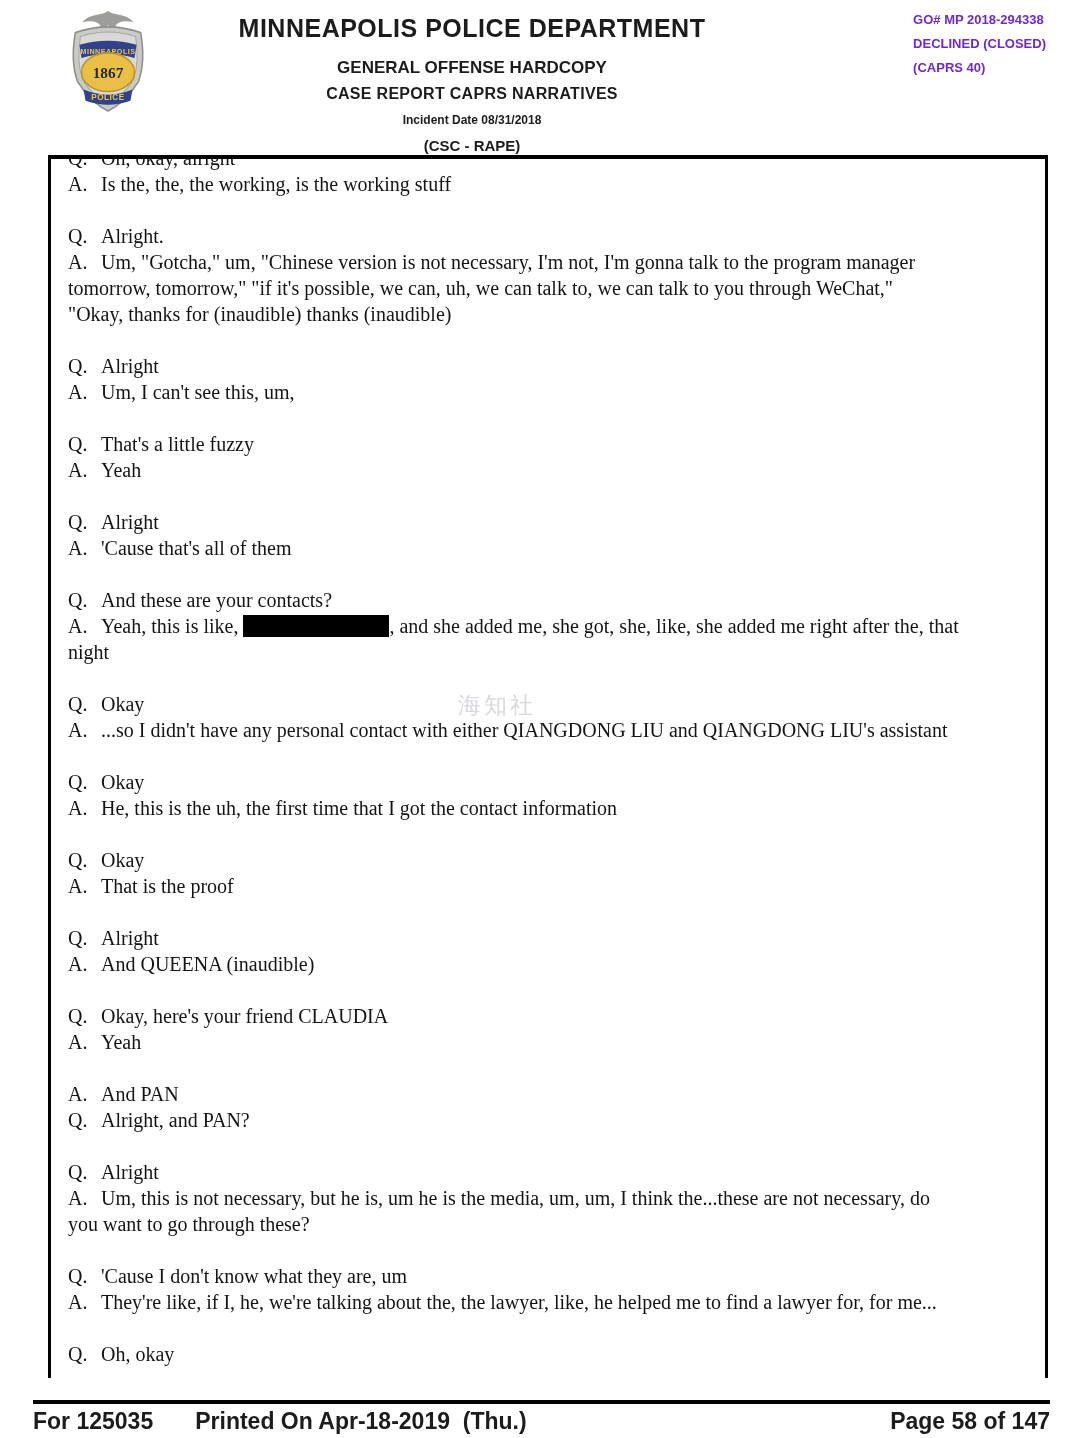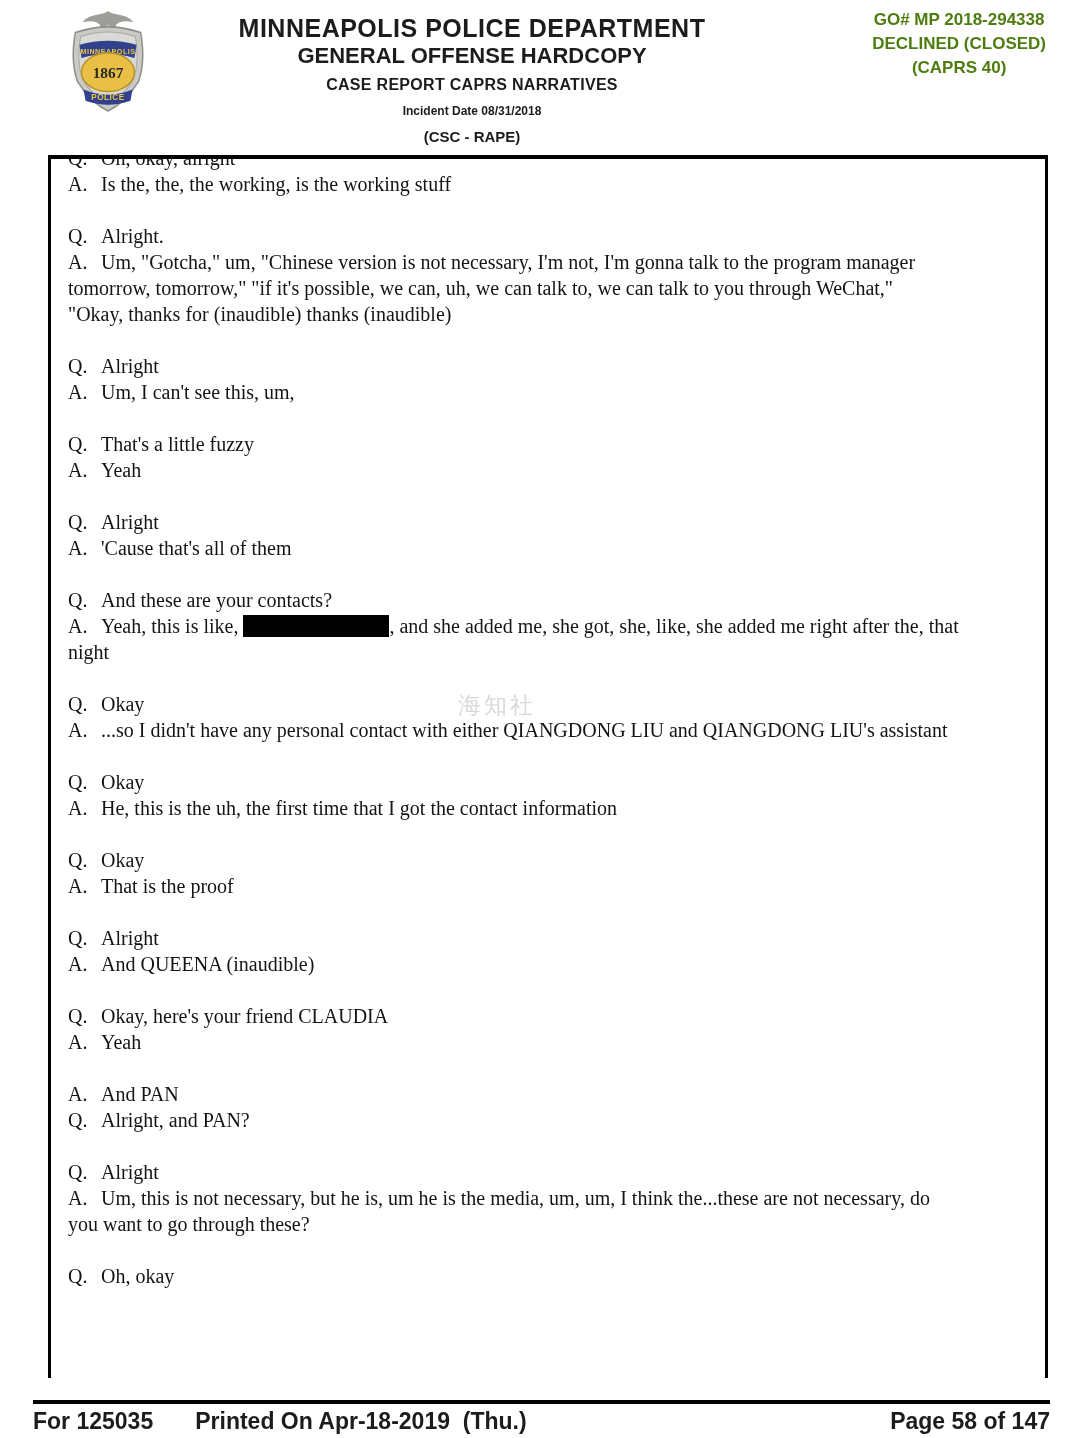--- a/index.html
+++ b/index.html
@@ -7,28 +7,28 @@
   body {
     width:1080px; height:1438px; position:relative; overflow:hidden;
     font-family:"Liberation Serif", serif; color:#141414;
   }
   
   .hdr-center {
     position:absolute; top:14px; left:0; width:944px; text-align:center;
     font-family:"Liberation Sans", sans-serif; font-weight:bold; color:#1c1c1c;
   }
   .hdr-agency   { font-size:25px; letter-spacing:.5px; }
-  .hdr-title    { font-size:22px; }
+  .hdr-title    { font-size:17px; margin-top:15px; }
   .hdr-subtitle { font-size:16px; margin-top:7px; letter-spacing:.3px; }
   .hdr-incident { font-size:12px; margin-top:10px; }
   .hdr-offense  { font-size:15px; margin-top:10px; }
   .hdr-right {
-    position:absolute; top:8px; right:34px; text-align:center;
+    position:absolute; top:8px; right:34px; text-align:left;
     font-family:"Liberation Sans", sans-serif; font-weight:bold;
-    font-size:17px; line-height:24px; color:#4d7c0f;
+    font-size:13px; line-height:24px; color:#6d28d9;
   }
   .badge { position:absolute; left:62px; top:8px; width:92px; height:104px; }
   
   .content-box {
     position:absolute; left:48px; top:155px; width:1000px; height:1223px;
     border-top:4px solid #000; border-left:3px solid #000; border-right:3px solid #000;
     overflow:hidden; padding:0 8px 0 17px;
   }
   .qa-block { margin-top:26px; }
   .qa-block:first-child { margin-top:-14px; }
@@ -138,20 +138,24 @@
         <div class="qa-block">
           <p class="qa-line"><span class="prefix">A.</span>And PAN</p>
           <p class="qa-line"><span class="prefix">Q.</span>Alright, and PAN?</p>
         </div>
         <div class="qa-block">
           <p class="qa-line"><span class="prefix">Q.</span>Alright</p>
           <p class="qa-line"><span class="prefix">A.</span>Um, this is not necessary, but he is, um he is the media, um, um, I think the...these are not necessary, do</p>
           <p class="qa-line cont">you want to go through these?</p>
         </div>
         <div class="qa-block">
+          <p class="qa-line"><span class="prefix">Q.</span>'Cause I don't know what they are, um</p>
+          <p class="qa-line"><span class="prefix">A.</span>They're like, if I, he, we're talking about the, the lawyer, like, he helped me to find a lawyer for, for me...</p>
+        </div>
+        <div class="qa-block">
           <p class="qa-line"><span class="prefix">Q.</span>Oh, okay</p>
         </div>
       </div>
   </div>
 
   <div class="watermark">海知社</div>
 
   <div class="footer-rule"></div>
   <div class="footer">
     <span class="f-left">For 125035</span>

